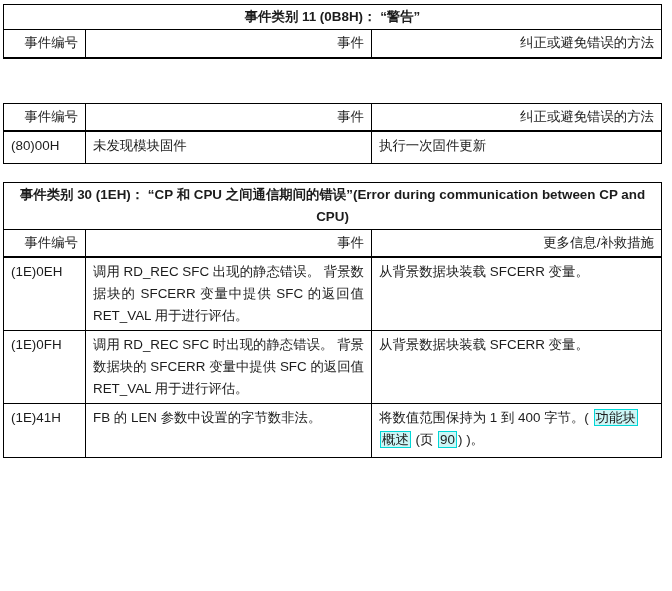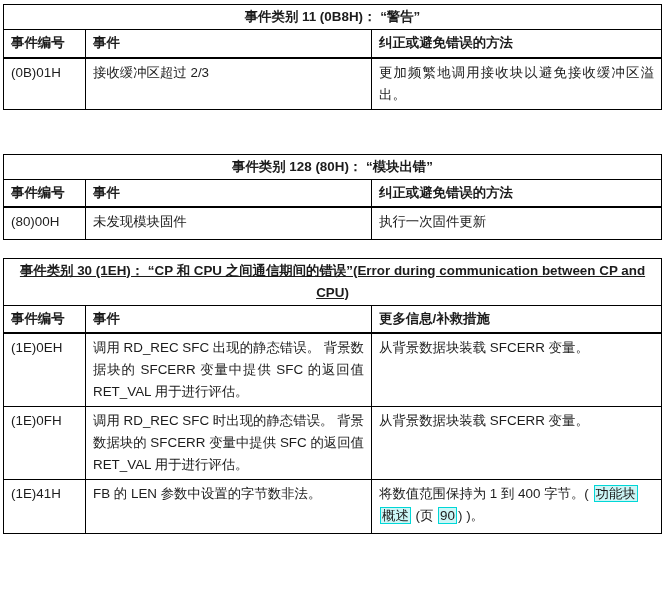--- a/index.html
+++ b/index.html
@@ -34,27 +34,28 @@
     font-weight: normal;
     overflow: hidden;
   }
   tr.r-title td {
     text-align: center;
     vertical-align: middle;
     font-weight: bold;
     padding: 1px 7px;
   }
   tr.r-header th {
-    font-weight: bold;
+    font-weight: normal;
     border-bottom: 2px solid #000000;
     vertical-align: middle;
     padding: 2px 7px;
+    text-align: right;
   }
   .t1 tr.r-title, .t2 tr.r-title { height: 17px; }
-  .t3 tr.r-title { height: 46px; text-decoration: underline; }
+  .t3 tr.r-title { height: 46px; }
   .t1 tr.r-header, .t2 tr.r-header { height: 28px; }
   .t3 tr.r-header { height: 26px; }
   .t1 tr.r-data-0 { height: 46px; }
   .t2 tr.r-data-0 { height: 32px; }
   .t3 tr.r-data-0 { height: 74px; }
   .t3 tr.r-data-1 { height: 67px; }
   .t3 tr.r-data-2 { height: 71px; }
   .t3 tr.r-data-3 { height: 54px; }
   td.cell-flow { text-align: justify; }
   .bullet-item {
@@ -88,37 +89,29 @@
       </colgroup>
       <tbody>
         <tr class="r-title">
           <td colspan="3"><span class="cell-text">事件类别 11 (0B8H)： “警告”</span></td>
         </tr>
         <tr class="r-header">
           <th>事件编号</th>
           <th>事件</th>
           <th>纠正或避免错误的方法</th>
         </tr>
-        <tr class="r-data-0">
-          <td>(0B)01H</td>
-          <td class="cell-flow"><span class="cell-text">接收缓冲区超过 2/3</span></td>
-          <td class="cell-flow"><span class="cell-text">更加频繁地调用接收块以避免接收缓冲区溢出。</span></td>
-        </tr>
       </tbody>
     </table>
     <table class="evt t2">
       <colgroup>
         <col style="width:82px">
         <col style="width:286px">
         <col style="width:290px">
       </colgroup>
       <tbody>
-        <tr class="r-title">
-          <td colspan="3"><span class="cell-text">事件类别 128 (80H)： “模块出错”</span></td>
-        </tr>
         <tr class="r-header">
           <th>事件编号</th>
           <th>事件</th>
           <th>纠正或避免错误的方法</th>
         </tr>
         <tr class="r-data-0">
           <td>(80)00H</td>
           <td class="cell-flow"><span class="cell-text">未发现模块固件</span></td>
           <td class="cell-flow"><span class="cell-text">执行一次固件更新</span></td>
         </tr>

